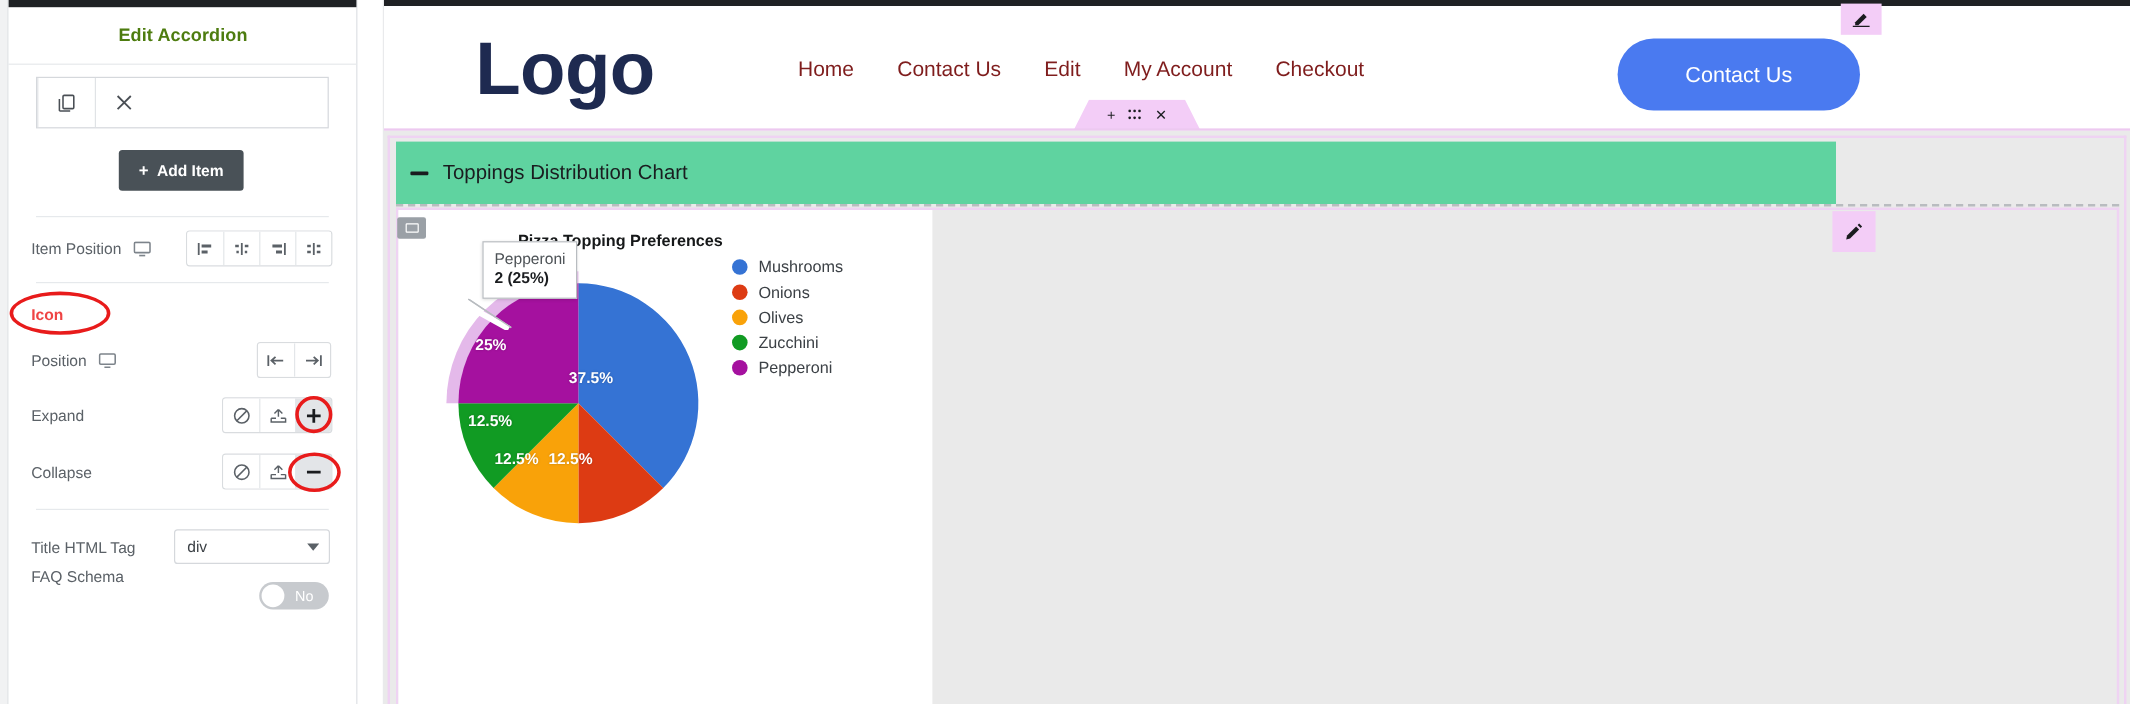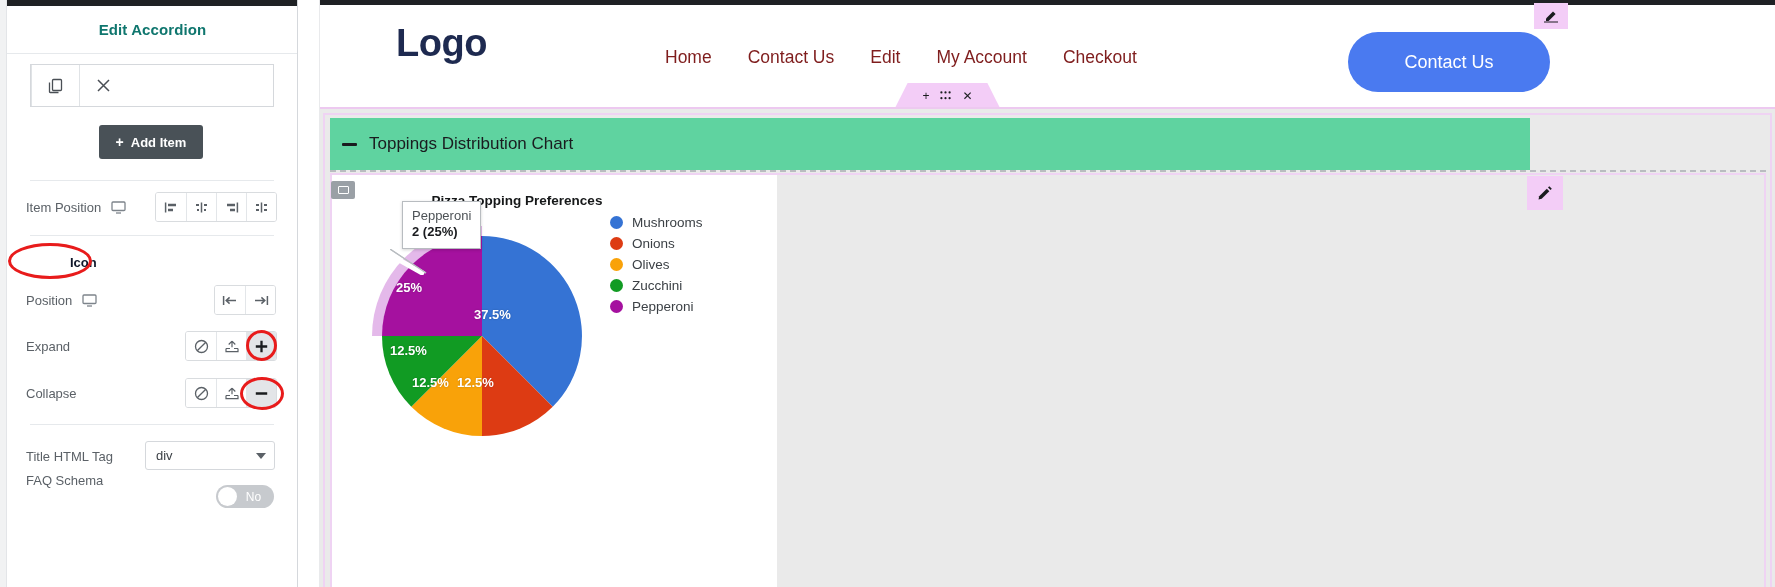--- a/index.html
+++ b/index.html
@@ -37,21 +37,21 @@
     background: #f1f2f3;
     border-right: 1px solid #e3e5e8;
   }
   .panel-header {
     position: absolute; left: 7px; top: 6px;
     width: 291px; height: 48px;
     display: flex; align-items: center; justify-content: center;
     border-bottom: 1px solid #e6e9ec;
   }
   .panel-header-title {
-    font-size: 15px; font-weight: bold; color: #0f766e;
+    font-size: 15px; font-weight: bold; color: #4d7c0f;
     letter-spacing: .1px;
   }
 
   .item-row {
     position: absolute; left: 30px; top: 64px;
     width: 244px; height: 43px;
     border: 1px solid #d5d8dc;
     display: flex; align-items: stretch;
     background: #fff;
   }
@@ -86,21 +86,21 @@
   .divider {
     position: absolute; left: 30px;
     width: 244px; height: 1px; background: #e6e9ec;
   }
   .div1 { top: 180px; }
   .div2 { top: 235px; }
   .div3 { top: 424px; }
 
   .ctrl-row { position: absolute; left: 26px; width: 250px; height: 30px; display: flex; align-items: center; }
   .ctrl-label { font-size: 13px; color: #5b6167; }
-  .ctrl-label.bold { font-weight: bold; color: #0f172a; margin-left: 44px; }
+  .ctrl-label.bold { font-weight: bold; color: #ef4444; }
 
   .monitor-ico { margin-left: 10px; color: #7d848b; display: inline-flex; }
 
   .seg-group {
     position: absolute;
     display: flex;
     border: 1px solid #d9dcdf;
     border-radius: 3px;
     overflow: hidden;
     background: #fff;
@@ -187,21 +187,21 @@
   }
 
   
   .site-header {
     position: absolute; left: 22px; top: 5px;
     width: 1455px; height: 104px;
     background: #ffffff;
   }
   .logo {
     position: absolute; left: 76px; top: 17px;
-    font-size: 38px; font-weight: bold; color: #1e2a50;
+    font-size: 62px; font-weight: bold; color: #1e2a50;
     letter-spacing: -0.5px;
   }
   .nav {
     position: absolute; left: 345px; top: 42px;
     display: flex; gap: 36px; align-items: center;
   }
   .nav a {
     font-size: 17.5px; color: #7f1d1d; text-decoration: none;
     white-space: nowrap; cursor: pointer;
   }

